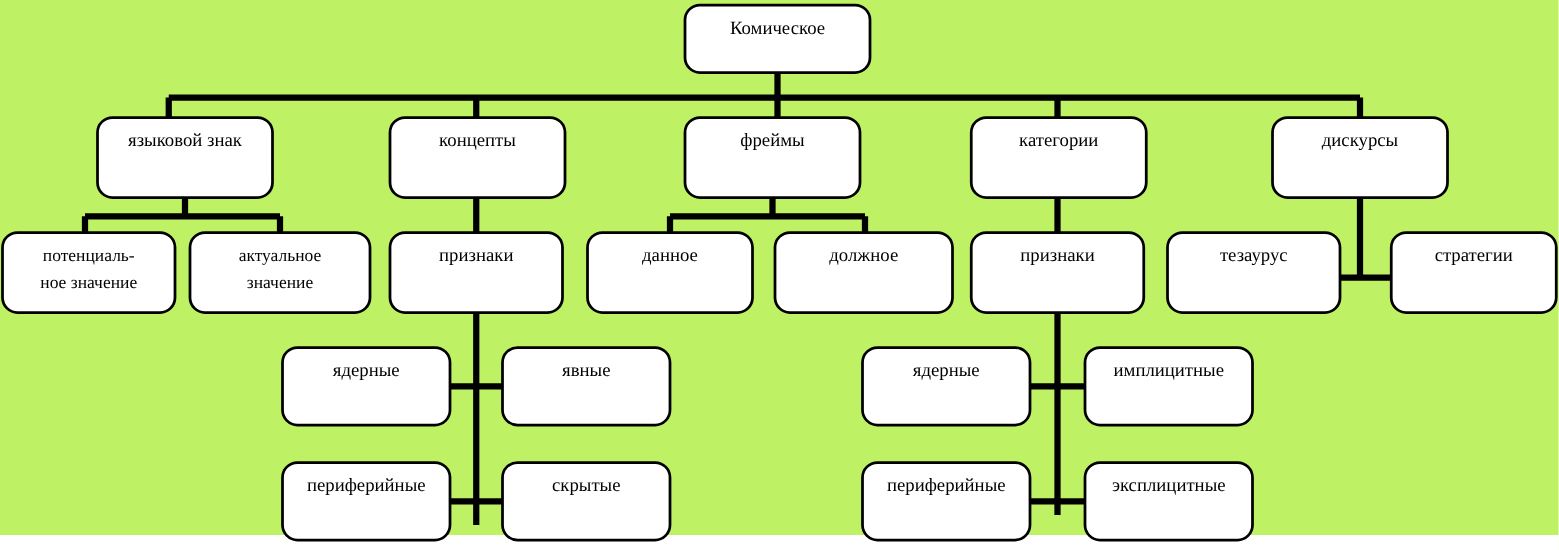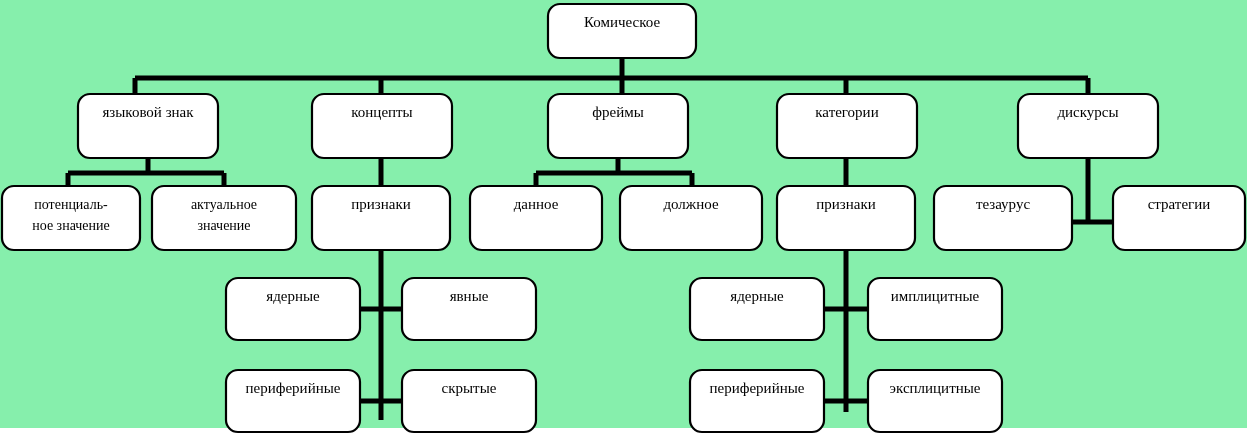--- a/index.html
+++ b/index.html
@@ -10,21 +10,21 @@
   body {
     width: 1247px;
     height: 440px;
     font-family: "Liberation Serif", "DejaVu Serif", serif;
     overflow: hidden;
   }
   #diagram-root {
     position: relative;
     width: 1247px;
     height: 428px;
-    background: #86efac;
+    background: #bef264;
   }
   svg.diagram {
     display: block;
     width: 1247px;
     height: 440px;
   }
   .node-rect {
     fill: #ffffff;
     stroke: #000000;
     stroke-width: 2.2;

